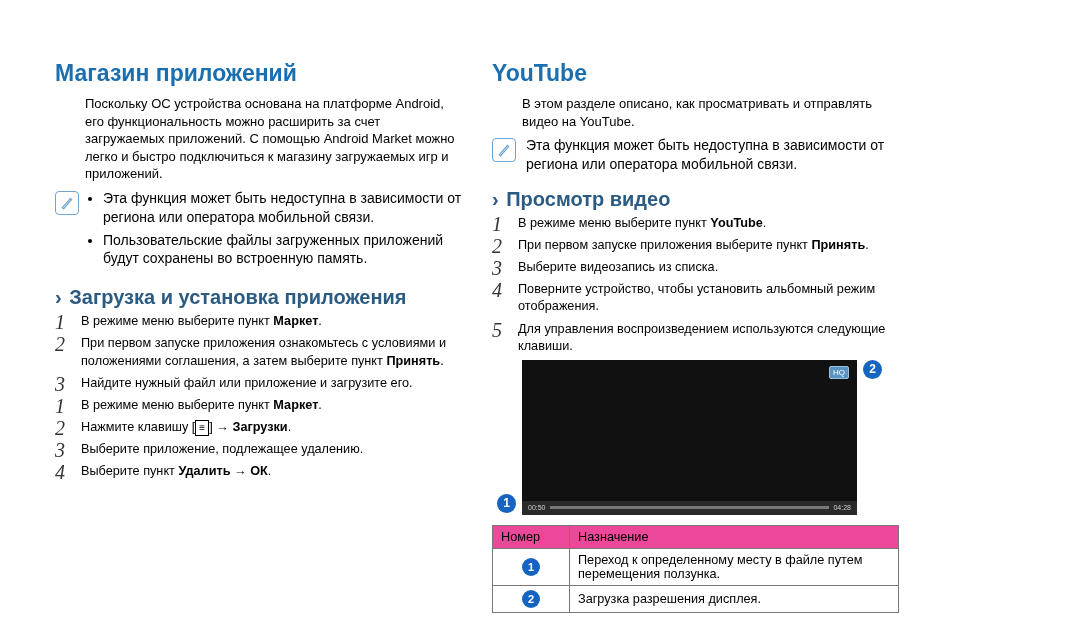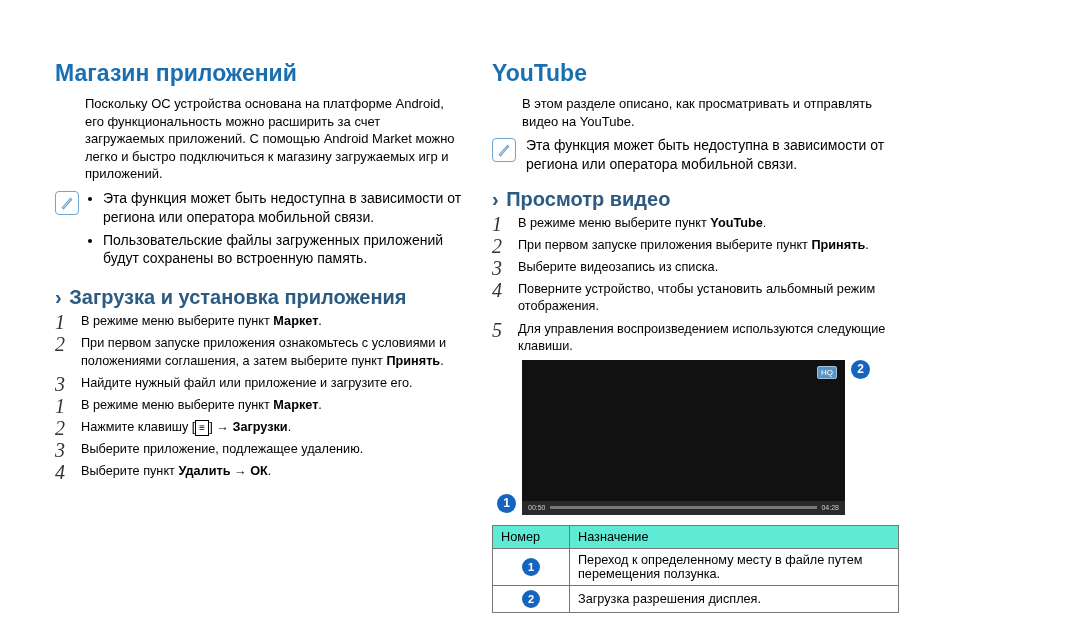--- a/index.html
+++ b/index.html
@@ -104,20 +104,21 @@
     font-size: 10px;
     line-height: 14px;
     vertical-align: middle;
   }
   
   .video-wrap {
     position: relative;
     margin: 0 0 10px 30px;
     width: 323px;
     height: 155px;
+    padding-left: 12px;
   }
   .video-screen {
     position: absolute;
     inset: 0;
     background: #111;
   }
   .video-bar {
     position: absolute;
     left: 0; right: 0; bottom: 0;
     height: 14px;
@@ -160,21 +161,21 @@
     margin-top: 4px;
     font-size: 12.7px;
   }
   table.func th, table.func td {
     border: 0.5px solid #777;
     padding: 4px 8px;
     text-align: left;
     vertical-align: middle;
   }
   table.func th {
-    background: #5eead4;
+    background: #ec4899;
     font-weight: normal;
   }
   table.func td.nc { width: 60px; text-align: center; }
   .circ {
     display: inline-block;
     width: 18px; height: 18px;
     border-radius: 50%;
     background: #1565c0;
     color: #fff;
     font-size: 11px;

